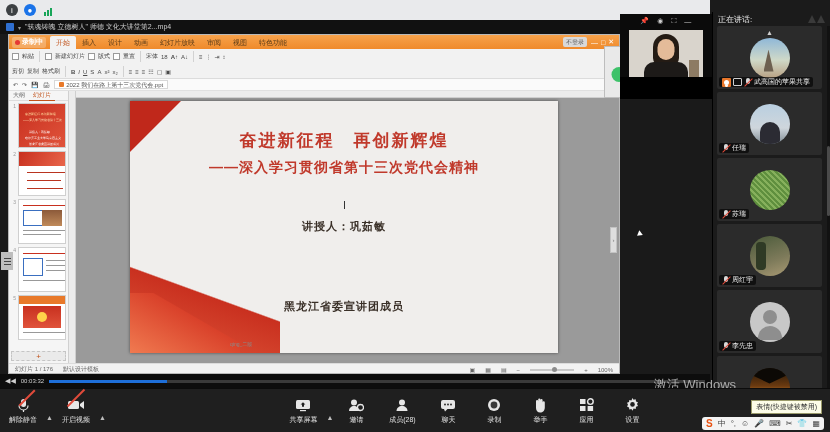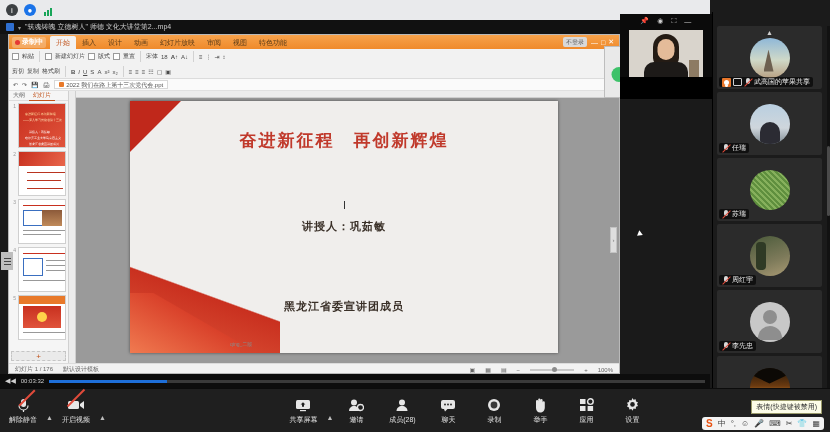--- a/index.html
+++ b/index.html
@@ -343,20 +343,21 @@
       <div class="slide-pane">
         <div class="slide-rule-h"></div>
         <div class="slide-rule-v"></div>
 
         <div class="slide">
           <div class="slide-deco-tl"></div>
           <div class="slide-deco-bl"></div>
           <div class="slide-deco-bl2"></div>
 
           <div class="slide-title">奋进新征程　再创新辉煌</div>
+          <div class="slide-sub">——深入学习贯彻省第十三次党代会精神</div>
           <div class="slide-cursor"></div>
           <div class="slide-line" style="top:118px">讲授人：巩茹敏</div>
           <div class="slide-line" style="top:198px">黑龙江省委宣讲团成员</div>
           <div class="slide-foot">qing_二版</div>
         </div>
 
         <div class="slide-collapse">›</div>
       </div>
     </div>
 
@@ -405,20 +406,27 @@
     <div class="sv-ctrls">
       <span>📌</span>
       <span>◉</span>
       <span>⛶</span>
       <span>—</span>
     </div>
     <div class="sv-bar"></div>
   </div>
 
   <div class="sidebar">
+    <div class="sb-head">
+      <span>正在讲话:</span>
+      <span class="sb-logo">
+          <i></i>
+          <i></i>
+        </span>
+    </div>
 
     <div class="sb-list">
 
       <div class="tile">
         <span class="tile-chev">▲</span>
         <div class="avatar av-sky"></div>
         <div class="tile-label">
           <span class="badge-host"></span>
           <span class="badge-scr"></span>
           <span class="mic-off"></span>
@@ -465,20 +473,21 @@
 
     </div>
     <div class="sb-scrollbar">
         <div class="sb-thumb"></div>
       </div>
   </div>
 
   <div class="cursor"></div>
 
   <div class="watermark">
+    <div class="wm1">激活 Windows</div>
     <div class="wm2">转到"设置"以激活 Windows</div>
   </div>
 
   <div class="zbar">
     <div class="zbar-inner">
 
       <div class="zitem">
         <div class="zicon">
           <svg width="13" height="15" viewBox="0 0 13 15">
               <rect x="4" y="1" width="5" height="8" rx="2.5" fill="#e6e6e6"></rect>

